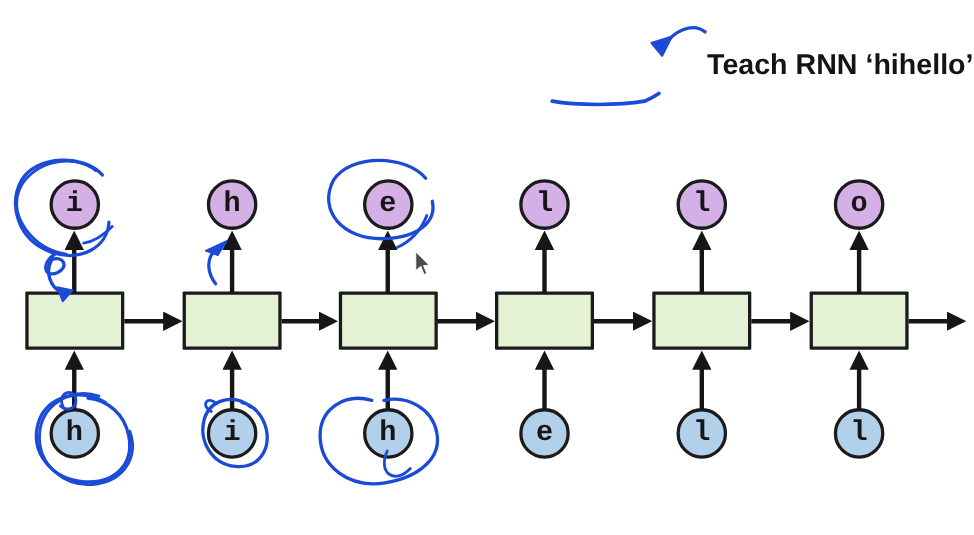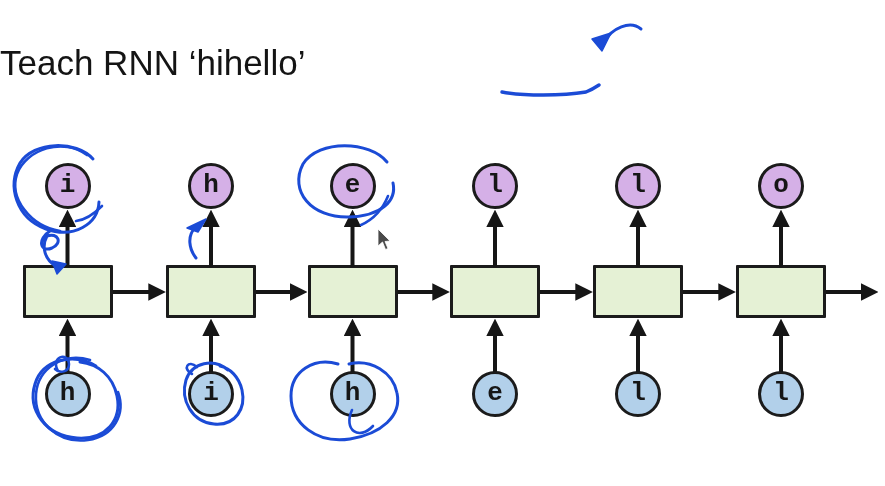--- a/index.html
+++ b/index.html
@@ -2,23 +2,24 @@
 <html style="--background: #ffffff; --title-color: #141414; --ink: #1b4bd6; --arrow: #161616; --box-fill: #e5f1d5; --box-border: #1b1b1b; --output-fill: #d5b0e7; --input-fill: #b2d0ea; --circle-border: #1b1b1b;"><head>
 <meta charset="utf-8">
 <style>
   html,body{margin:0;padding:0;background:#fff;}
   .page{
     position:relative;width:885px;height:486px;overflow:hidden;
     background:var(--background,#ffffff);
     font-family:"Liberation Sans", sans-serif;
   }
   .title{
-    position:absolute;top:44px;left:0;width:100%;text-align:left;
-    font-size:35px;line-height:1.1;color:var(--title-color,#141414);
+    position:absolute;top:44px;left:0;width:100%;text-align:right;
+    font-size:26px;line-height:1.1;color:var(--title-color,#141414);
     letter-spacing:0px;
+    font-weight:bold;
   }
   .unit{position:absolute;inset:0;pointer-events:none;}
   .cell{
     position:absolute;left:calc(var(--cx) - 45px);top:265px;
     width:90px;height:53px;box-sizing:border-box;border-radius:1px;
     background:var(--box-fill,#e5f1d5);
     border:3px solid var(--box-border,#1b1b1b);
   }
   .node{
     position:absolute;left:calc(var(--cx) - 23px);

